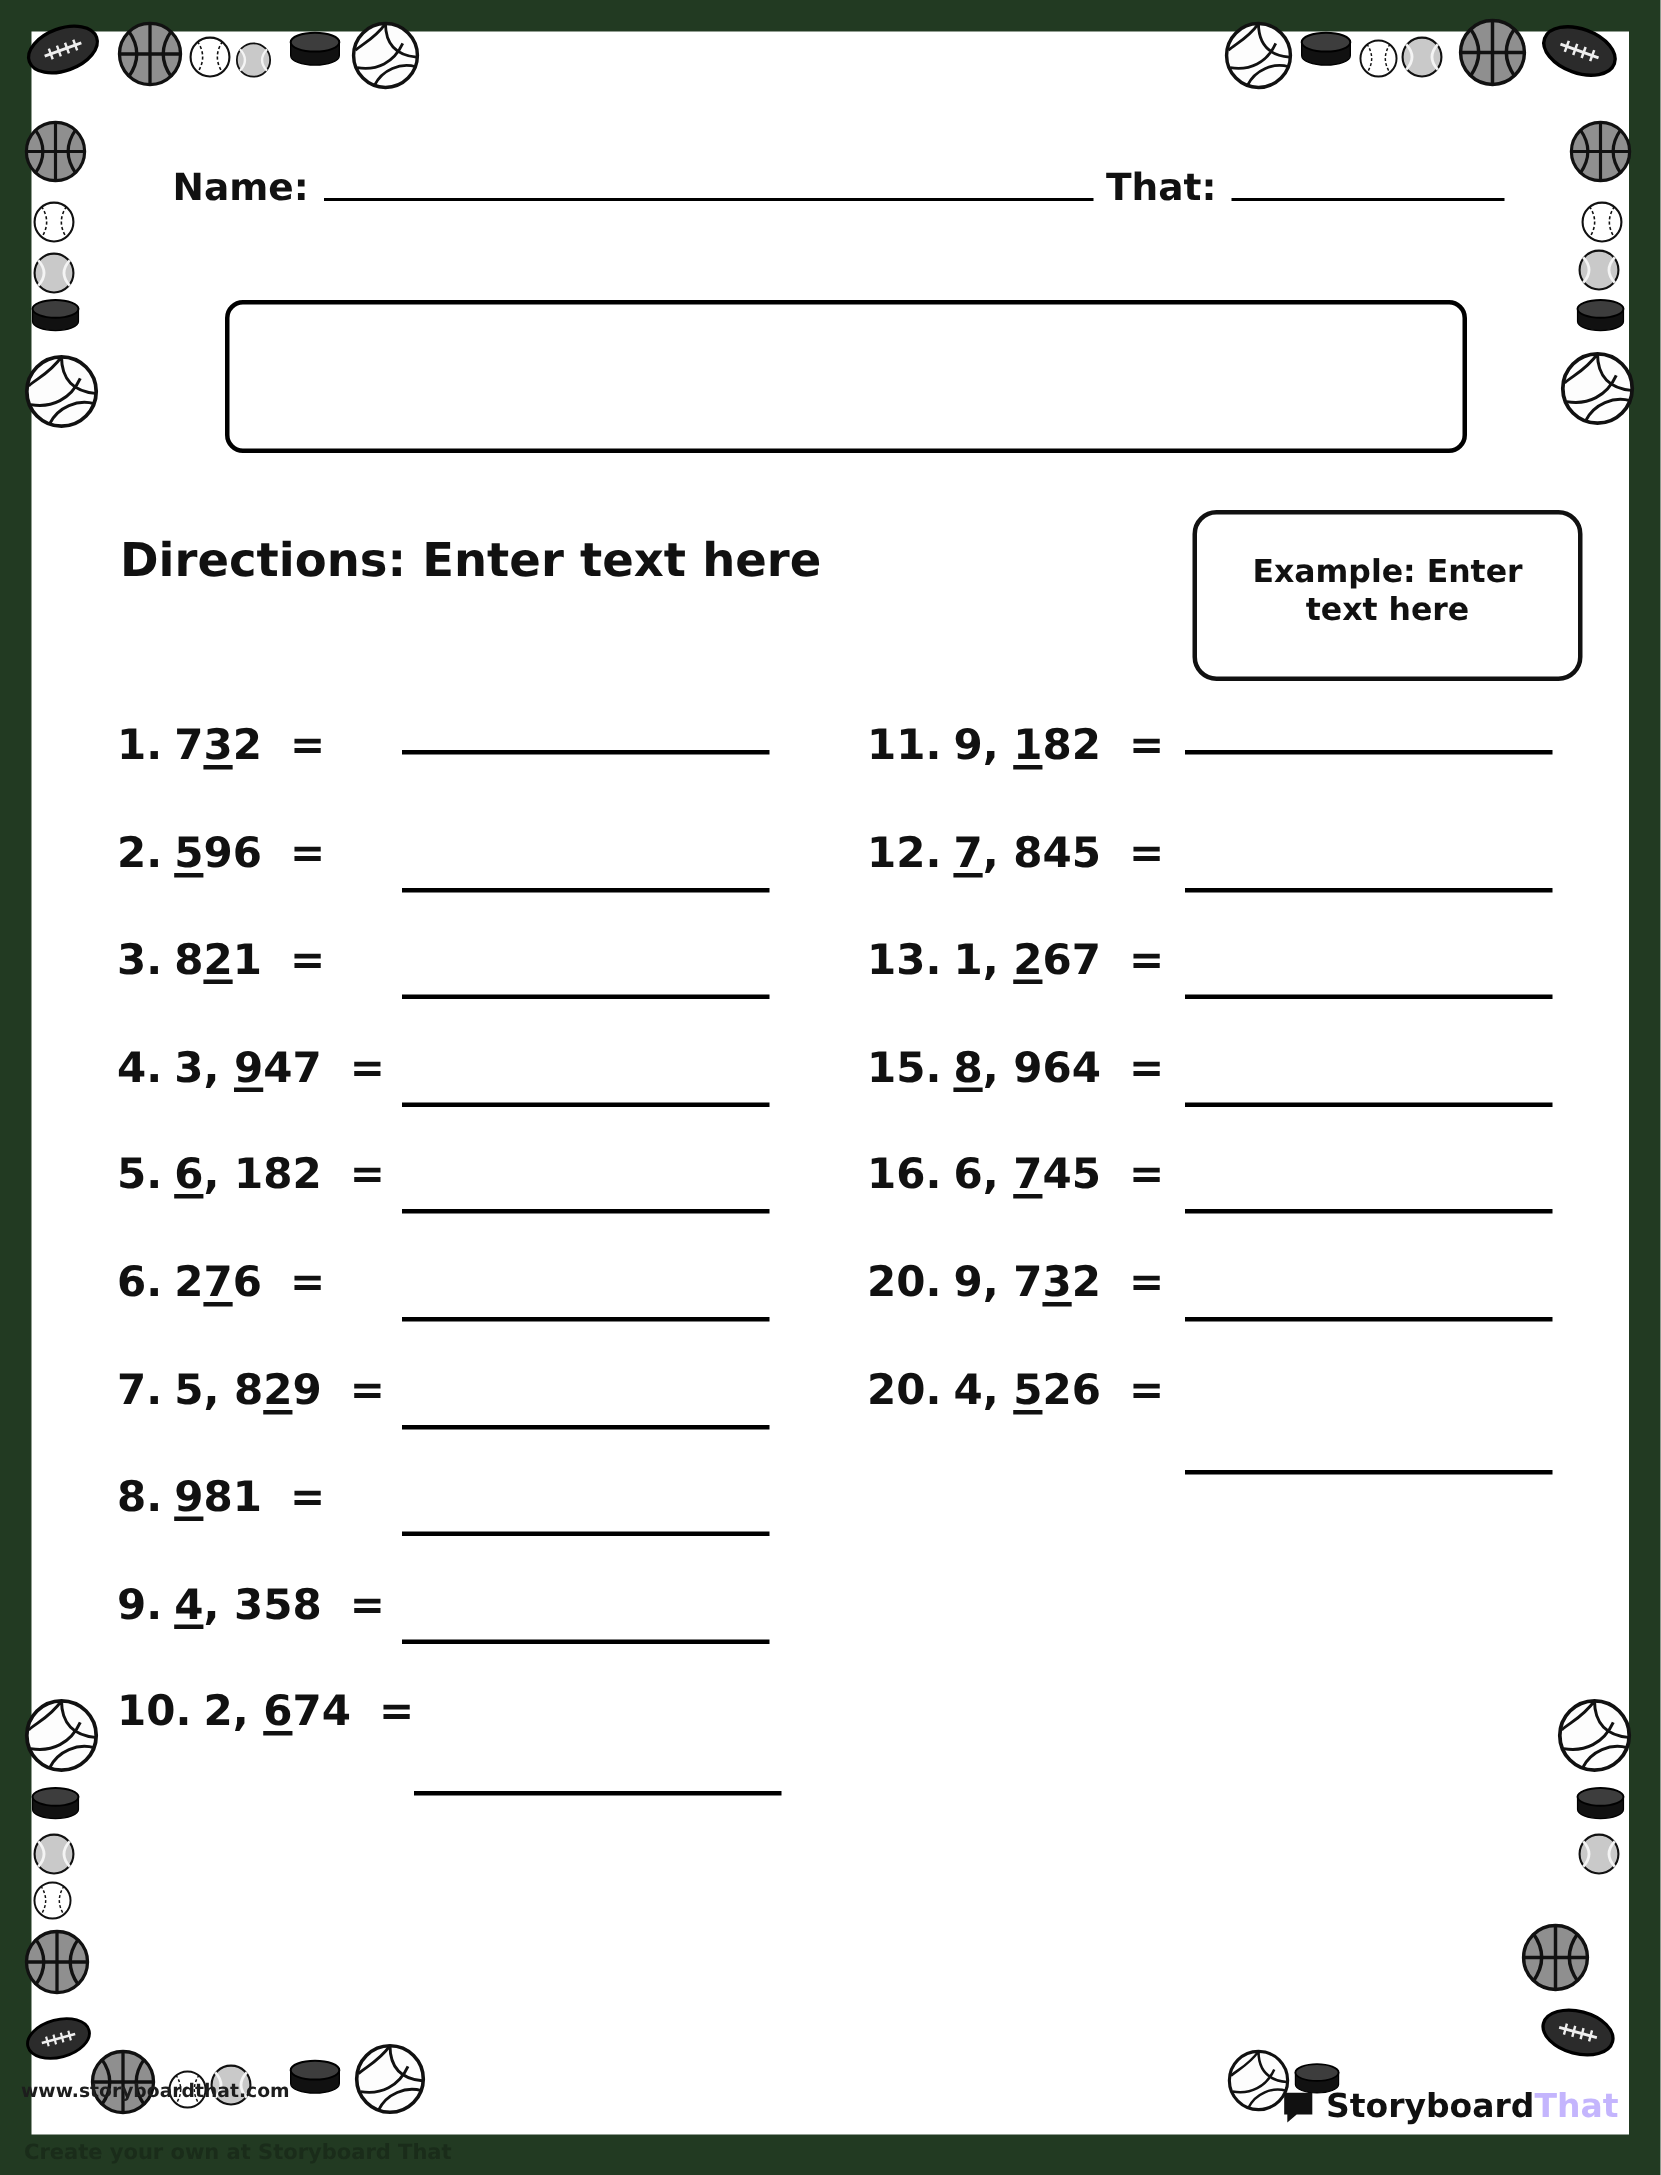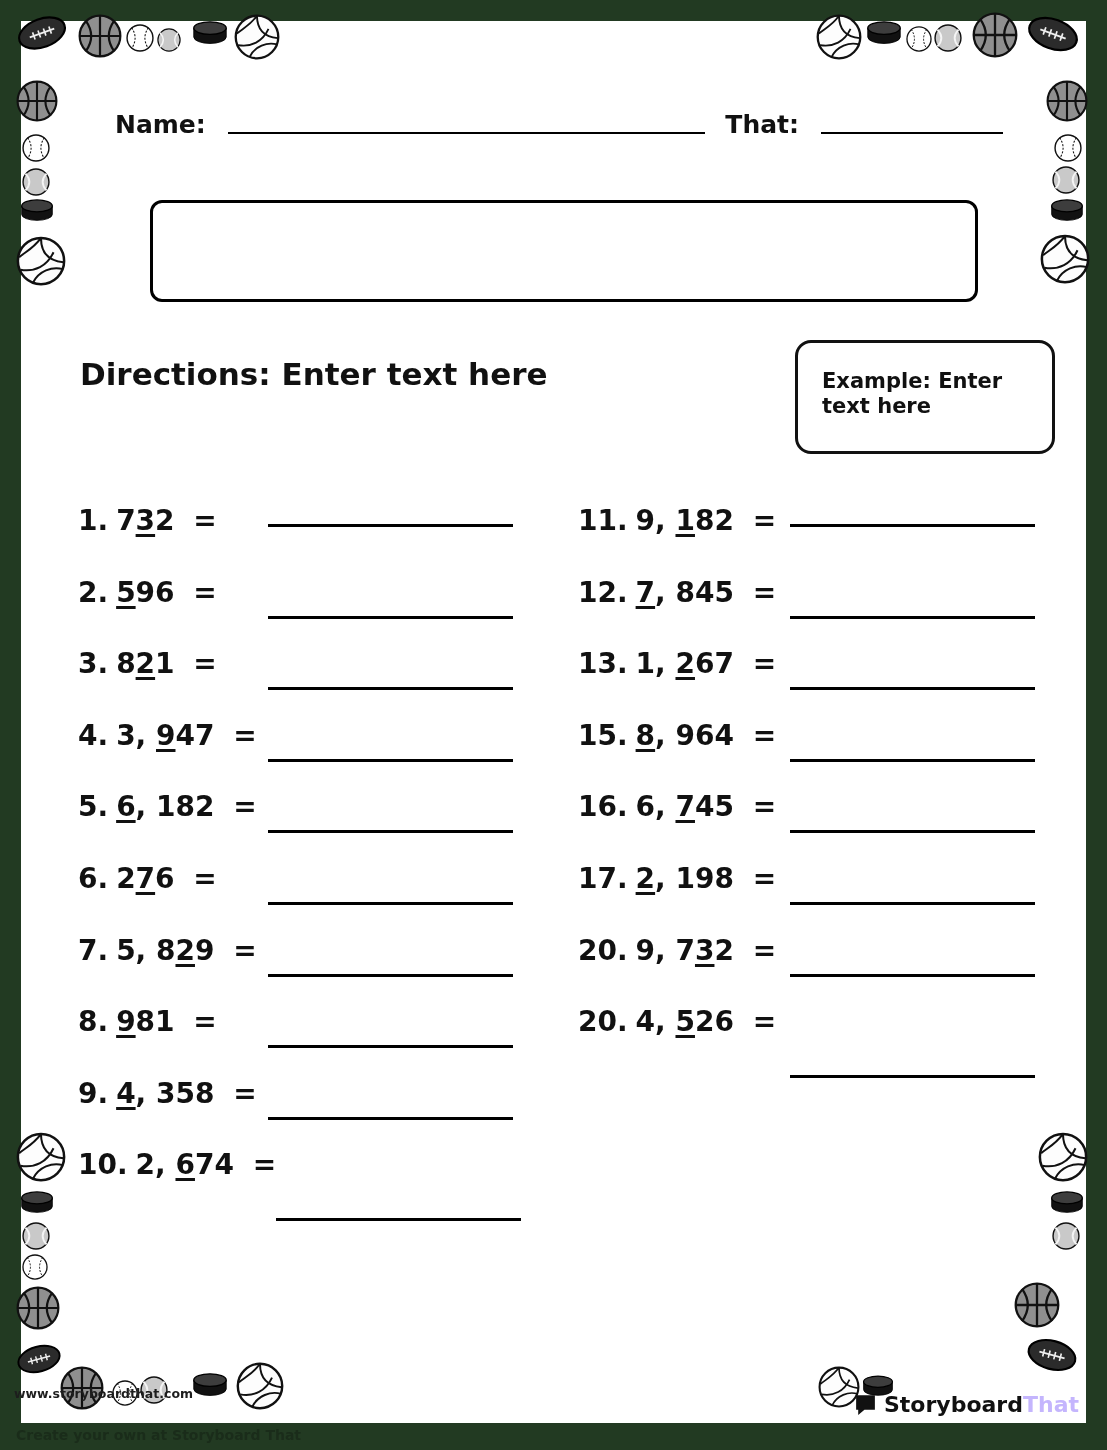--- a/index.html
+++ b/index.html
@@ -5,33 +5,33 @@
   html,body{margin:0;padding:0;}
   body{
     width:1107px;height:1450px;position:relative;overflow:hidden;
     background:#223a22;
     font-family:"DejaVu Sans","Liberation Sans",sans-serif;
     color:#111;
   }
   .page{position:absolute;left:21px;top:21px;width:1065px;height:1402px;background:#ffffff;}
 
   
-  .name-row{position:absolute;left:115px;top:110px;width:888px;display:flex;align-items:flex-end;font-weight:bold;font-size:25px;z-index:3;gap:12px;}
+  .name-row{position:absolute;left:115px;top:110px;width:888px;display:flex;align-items:flex-end;font-weight:bold;font-size:25px;z-index:3;}
   .fill-line{border-bottom:2.5px solid #000;height:0;align-self:flex-end;margin:0 8px 5px 10px;}
   .name-line{flex:1;}
   .date-line{width:182px;margin-right:0;}
 
   .title-box{position:absolute;left:150px;top:200px;width:822px;height:96px;border:3px solid #000;border-radius:12px;background:#fff;z-index:3;}
 
   .directions{position:absolute;left:80px;top:356px;font-size:31px;font-weight:bold;z-index:3;}
 
-  .example-box{position:absolute;left:795px;top:340px;width:260px;height:114px;border:3px solid #111;border-radius:16px;box-sizing:border-box;padding:26px 24px 0 24px;font-size:21px;font-weight:bold;line-height:1.2;z-index:3;}
+  .example-box{position:absolute;left:795px;top:340px;width:260px;height:114px;border:3px solid #111;border-radius:16px;box-sizing:border-box;padding:26px 24px 0 24px;font-size:21px;font-weight:bold;line-height:1.2;z-index:3;text-align:center;}
 
   
-  .problems{position:absolute;left:78px;top:500px;display:grid;grid-template-columns:500px 480px;z-index:3;}
+  .problems{position:absolute;left:78px;top:476px;display:grid;grid-template-columns:500px 480px;z-index:3;}
   .col{display:flex;flex-direction:column;}
   .prob-row{height:71.6px;display:flex;align-items:flex-start;}
   .prob-text{flex:none;font-size:28px;font-weight:bold;padding-top:4px;white-space:nowrap;}
   .col-left  .prob-text{min-width:190px;}
   .col-right .prob-text{min-width:212px;}
   .answer-line{flex:none;width:245px;border-bottom:3px solid #000;margin-top:44px;}
   .prob-row:first-child .answer-line{margin-top:24px;}
   .prob-row:last-child  .answer-line{margin-top:74px;}
   .p-n{margin-right:8px;}
   .p-eq{margin-left:9px;}
@@ -190,26 +190,20 @@
     <div class="answer-line"></div>
   </div>
       <div class="prob-row">
     <div class="prob-text">
       <span class="p-n">16.</span><span class="p-pre">6, </span><span class="p-under">7</span><span class="p-post">45</span><span class="p-eq">&nbsp;=</span>
     </div>
     <div class="answer-line"></div>
   </div>
       <div class="prob-row">
     <div class="prob-text">
-      <span class="p-n">17.</span><span class="p-pre"></span><span class="p-under">2</span><span class="p-post">, 198</span><span class="p-eq">&nbsp;=</span>
-    </div>
-    <div class="answer-line"></div>
-  </div>
-      <div class="prob-row">
-    <div class="prob-text">
       <span class="p-n">20.</span><span class="p-pre">9, 7</span><span class="p-under">3</span><span class="p-post">2</span><span class="p-eq">&nbsp;=</span>
     </div>
     <div class="answer-line"></div>
   </div>
       <div class="prob-row">
     <div class="prob-text">
       <span class="p-n">20.</span><span class="p-pre">4, </span><span class="p-under">5</span><span class="p-post">26</span><span class="p-eq">&nbsp;=</span>
     </div>
     <div class="answer-line"></div>
   </div>

